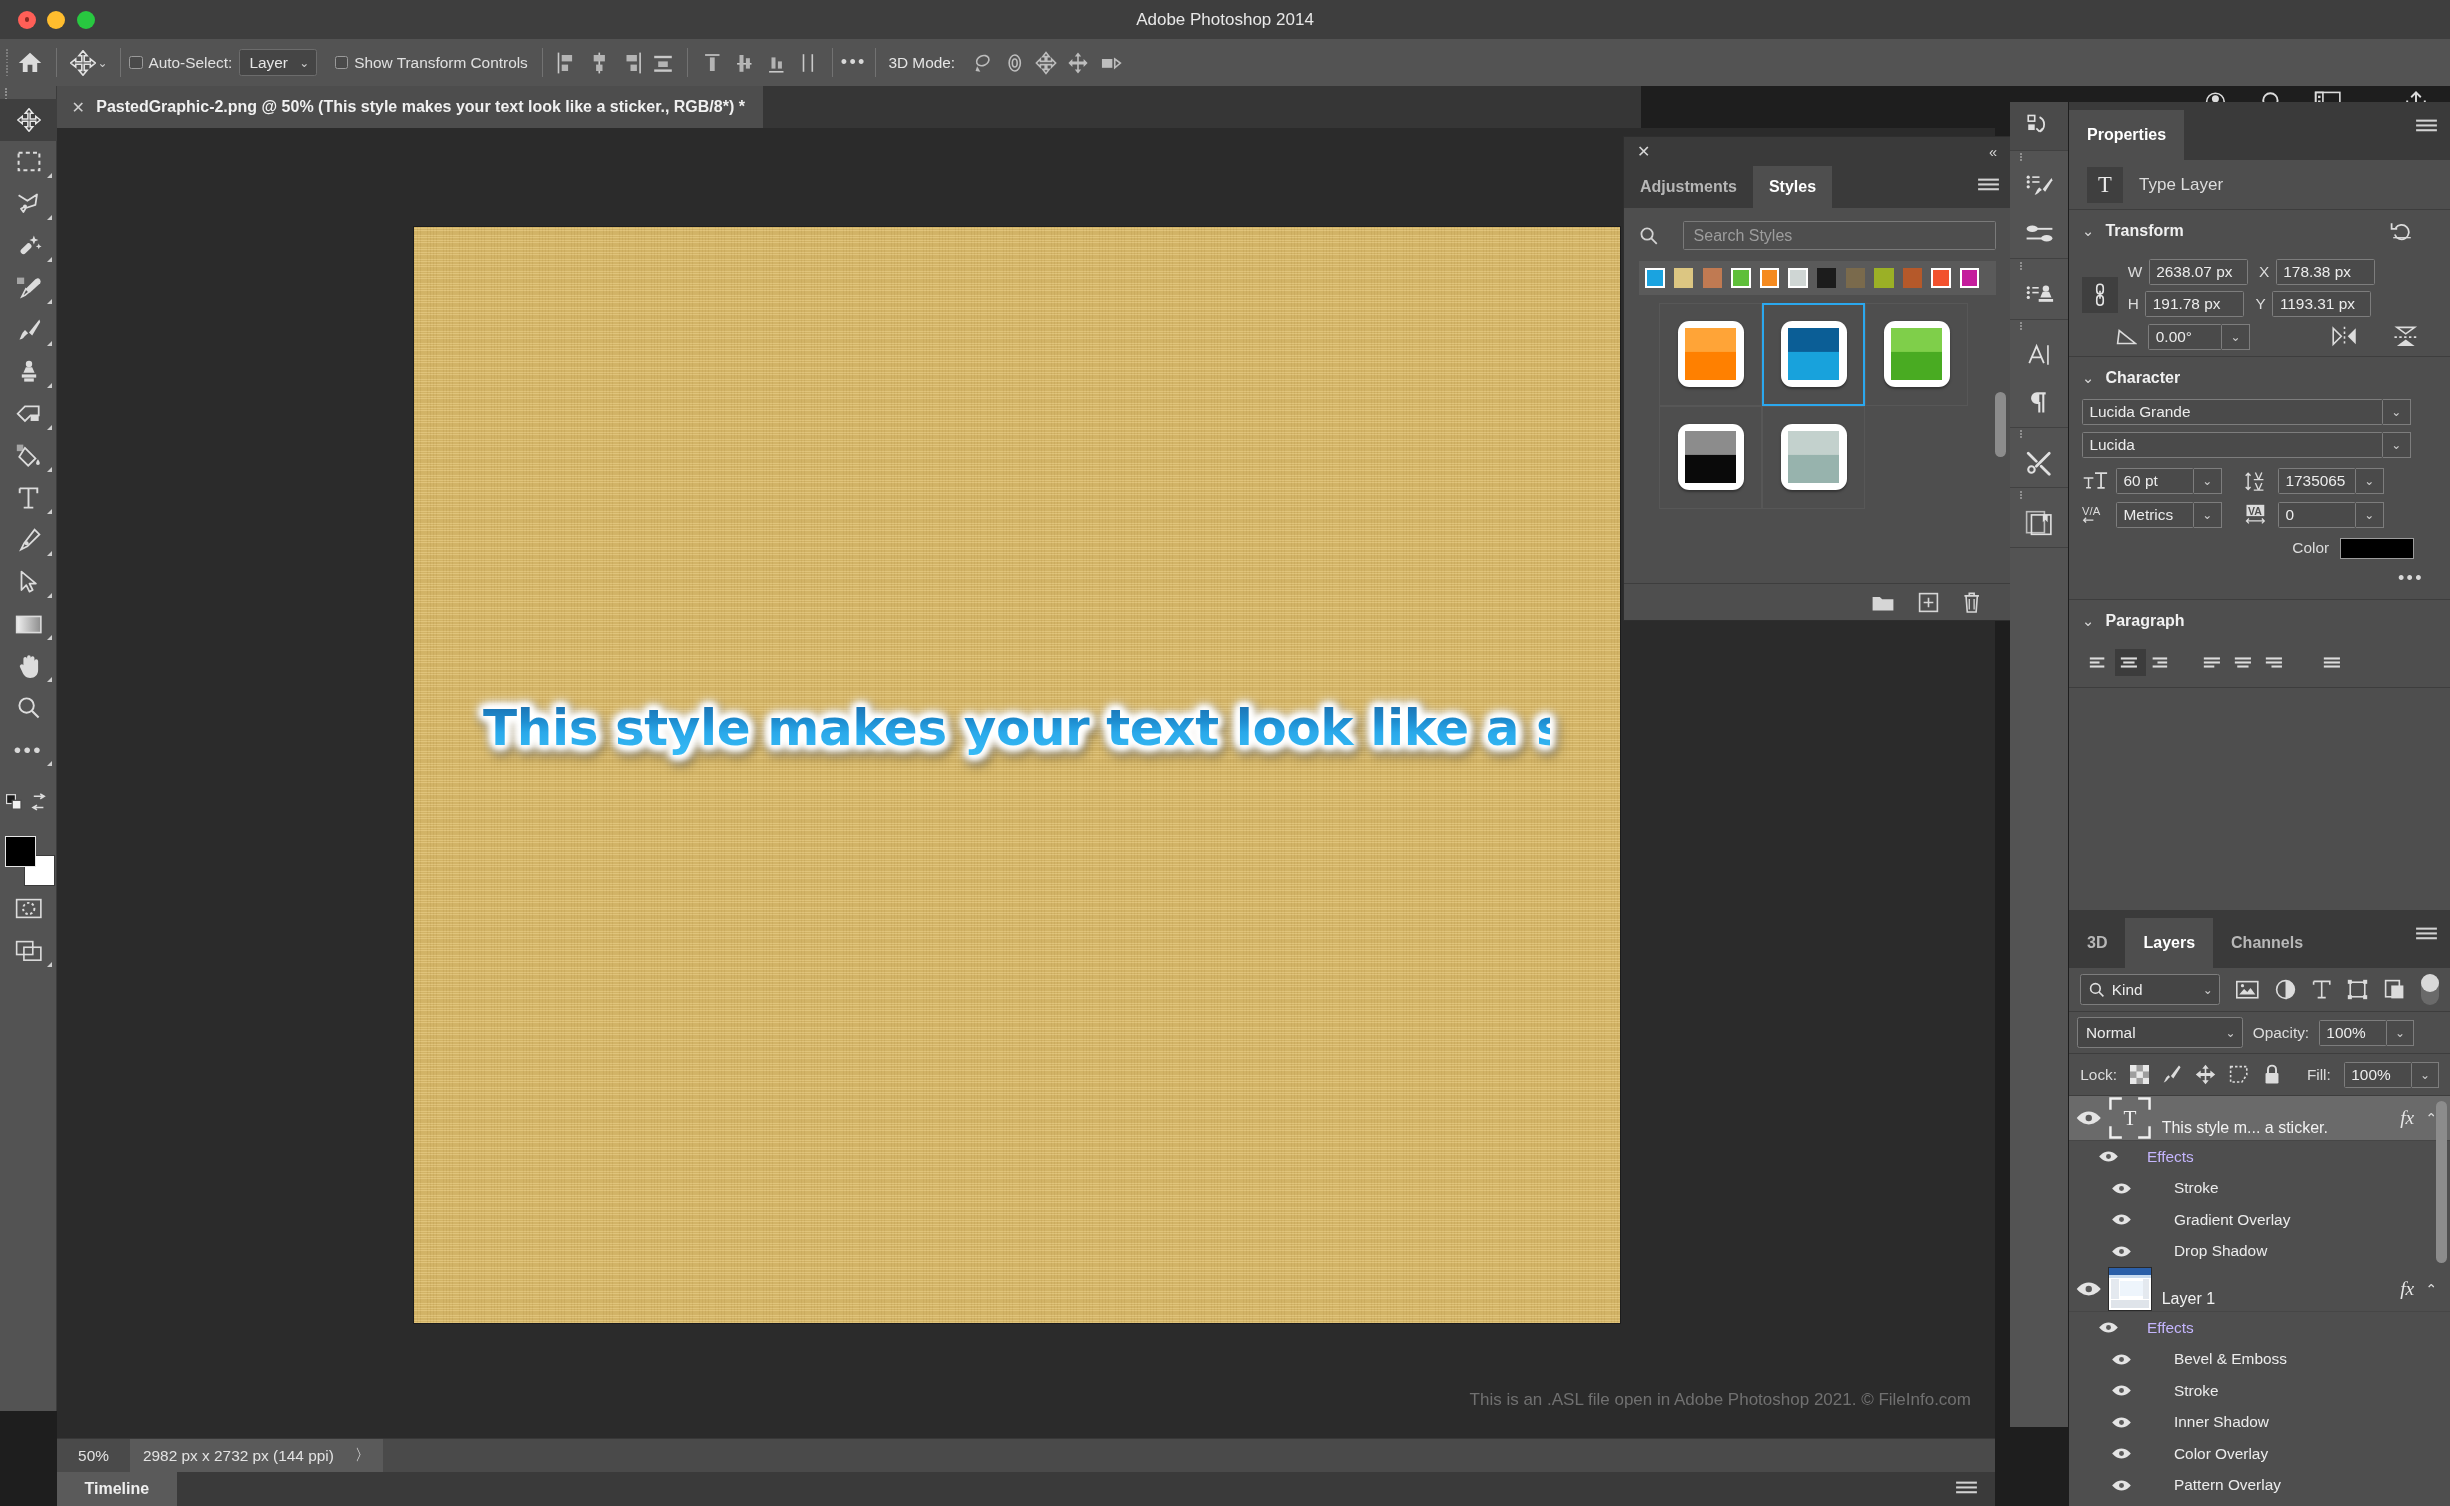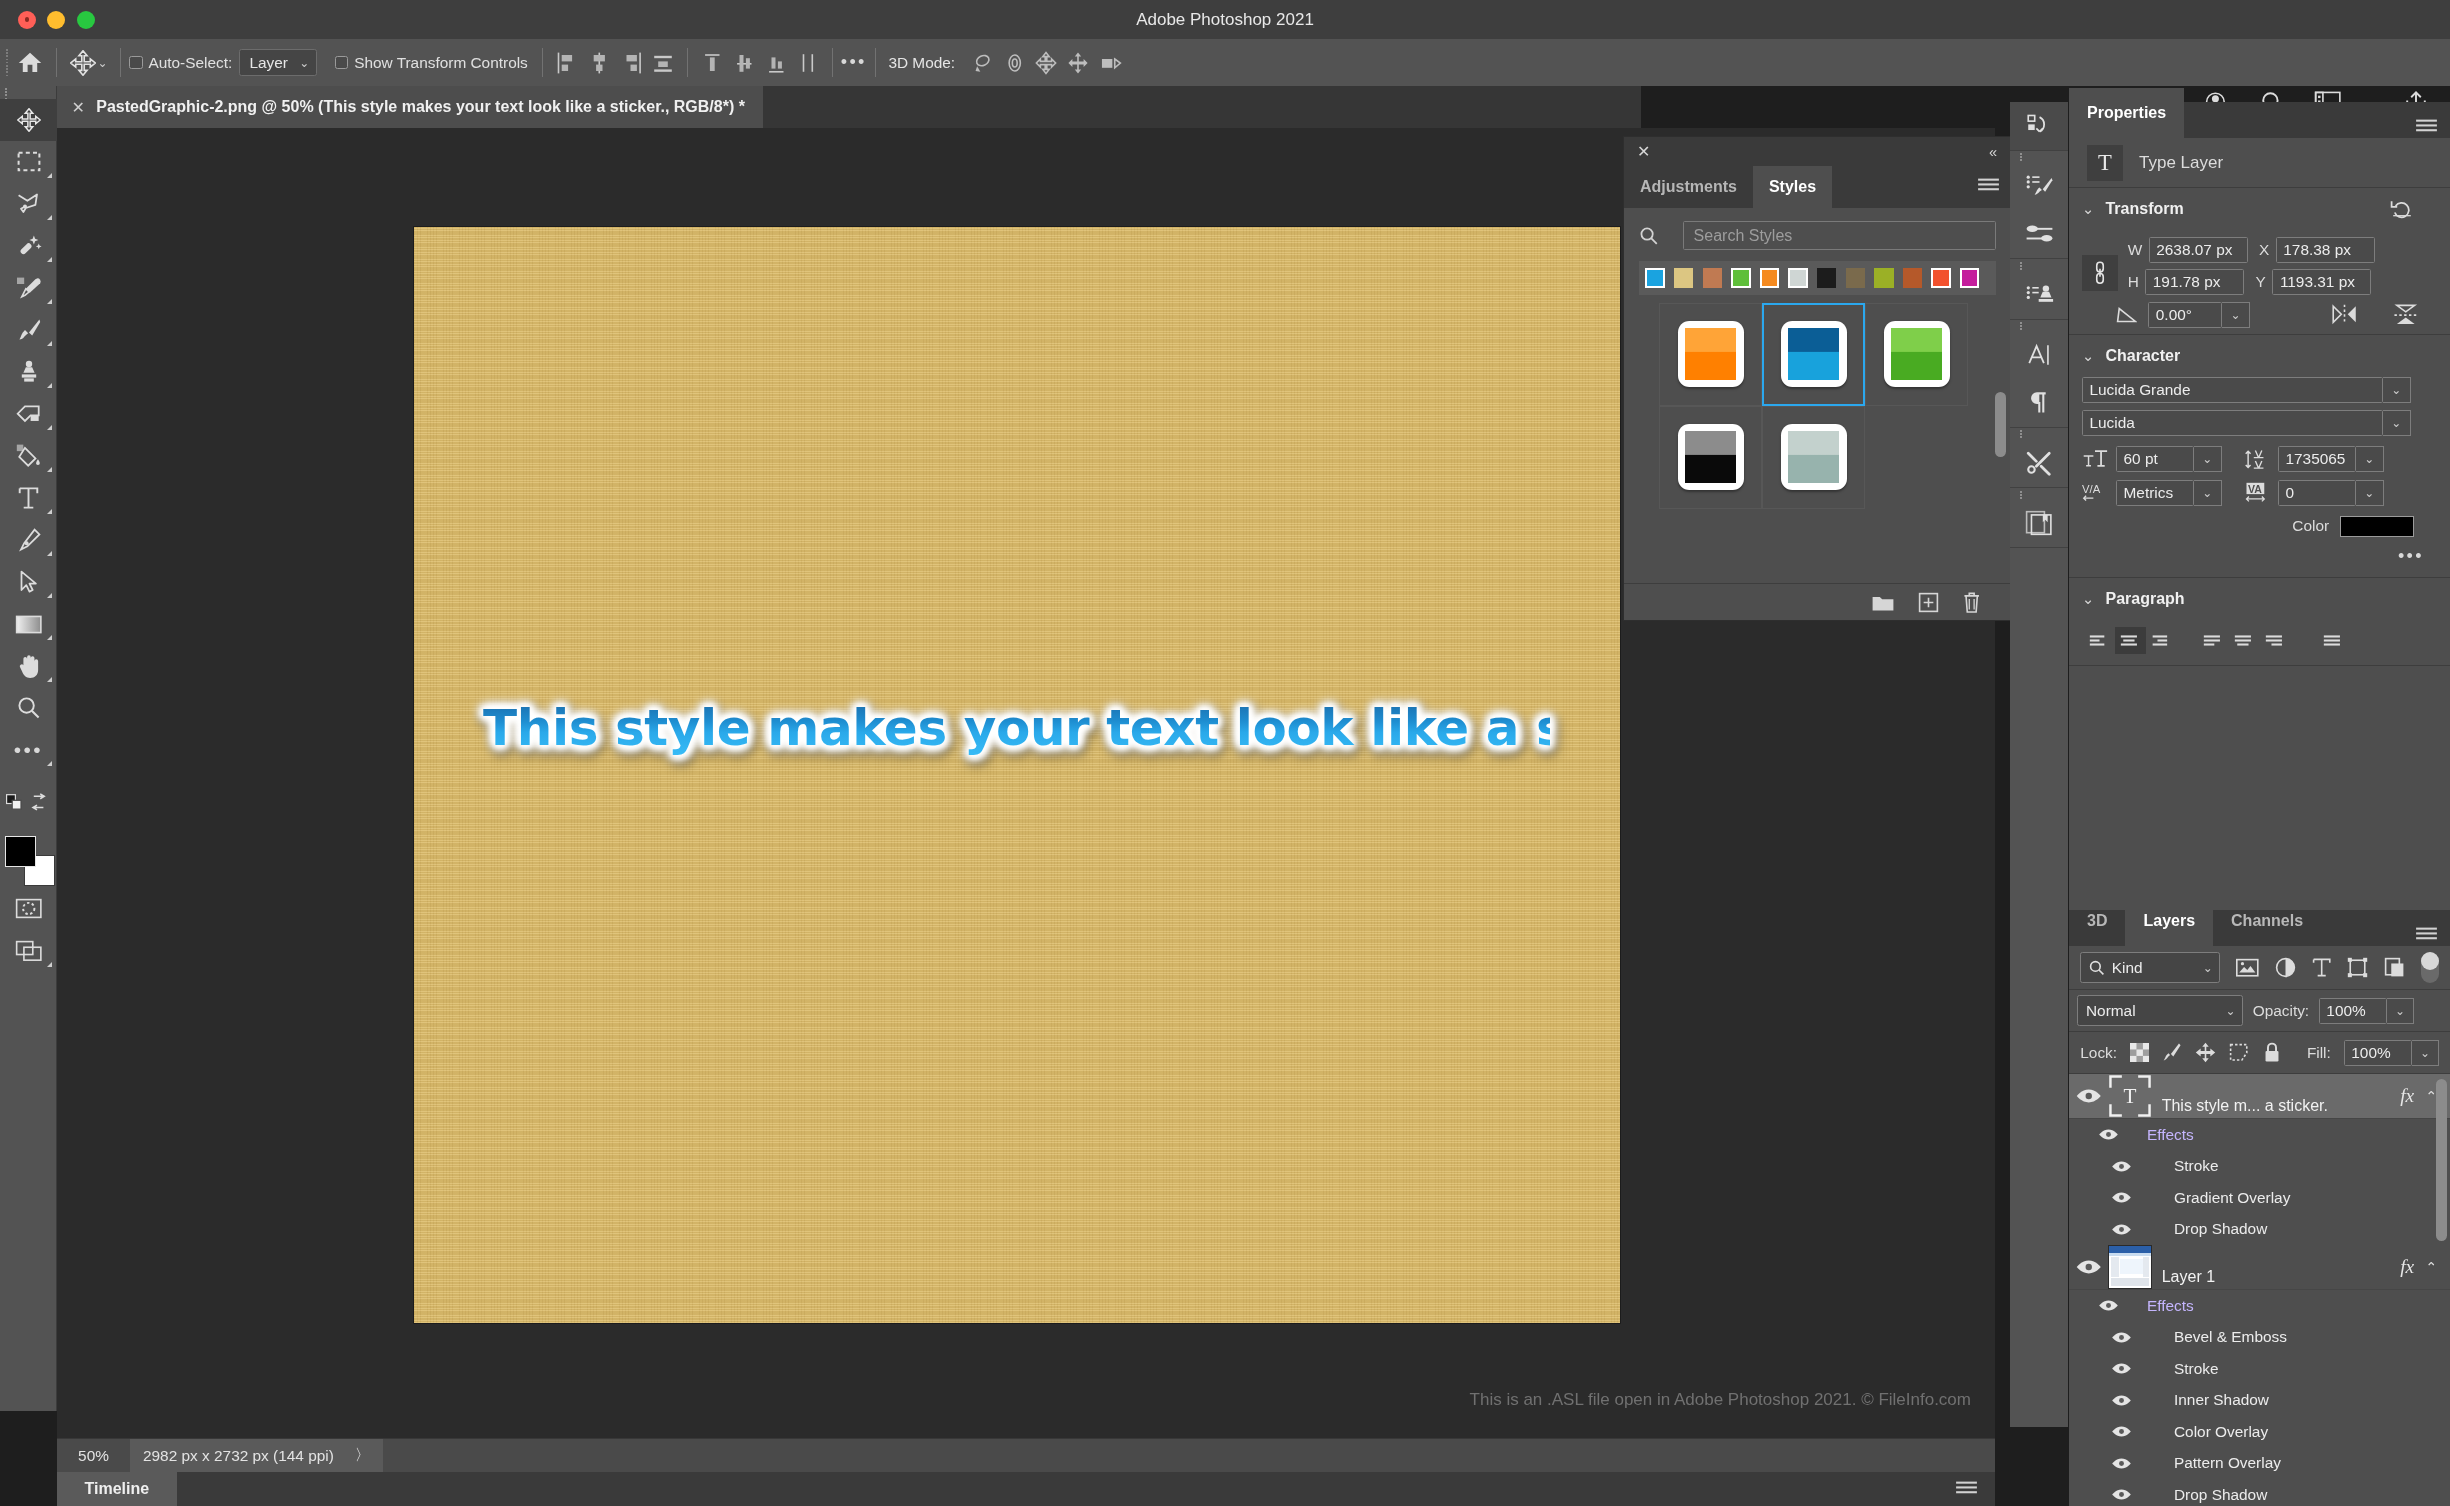--- a/index.html
+++ b/index.html
@@ -120,21 +120,21 @@
   
   .rail{ position:absolute; left:2010px; top:102px; width:58px; height:1325px; background:#535353; }
   .railgroup{ border-bottom:0.8px solid #414141; }
   .railgrip{ height:11.3px; background-image:repeating-linear-gradient(to bottom,#8f8f8f 0 1.6px,transparent 1.6px 3.2px);
     background-size:2.4px 100%; background-repeat:no-repeat; background-position:9.7px 2.4px; }
   .railbtn{ width:58px;height:48px; display:flex;align-items:center;justify-content:center; cursor:pointer;}
   .railbtn.sel{ background:#4a4a4a; }
 
   
   .dock{ position:absolute; left:2069px; top:102px; width:381px; height:1404px; background:#4e4e4e; }
-  .dockhdr{ height:36px; background:#3a3a3a; display:flex;align-items:flex-end; position:relative;}
+  .dockhdr{ height:58px; background:#3a3a3a; display:flex;align-items:flex-end; position:relative;}
   .dtab{ height:50px;padding:0 18px;display:flex;align-items:center;font-size:16px;font-weight:bold;color:#b8b8b8;}
   .dtab.active{ background:#4e4e4e; color:#fff; }
   .dham{ position:absolute; right:13px; top:16px; }
   .typerow{ height:50px; display:flex;align-items:center; gap:16px; padding-left:18px; border-bottom:0.8px solid #3d3d3d;}
   .typebox{ width:36px;height:36px;background:#3f3f3f;display:flex;align-items:center;justify-content:center;
     font-family:"Liberation Serif",serif; font-size:22.6px; color:#e8e8e8;}
   .sect{ padding:0 0 6.5px 0; border-bottom:0.8px solid #3d3d3d; }
   .secthdr{ height:42px; display:flex;align-items:center; gap:11.3px; padding-left:13px; position:relative;}
   .secttitle{ font-size:16px; font-weight:bold; color:#f0f0f0; }
   .field{ height:26px; background:#4a4a4a; border:0.8px solid #7d7d7d; border-radius:1.6px;
@@ -175,21 +175,21 @@
 <body>
 
 <div class="app">
 
   <div class="titlebar">
     <div class="traffic">
       <div class="tl red"></div>
       <div class="tl yellow"></div>
       <div class="tl green"></div>
     </div>
-    <div class="apptitle">Adobe Photoshop 2021</div>
+    <div class="apptitle">Adobe Photoshop 2014</div>
   </div>
 
   <div class="optbar">
     <div class="grip"></div>
     <div class="obtn">
       <svg width="24" height="22.6" viewBox="0 0 30 28">
           <path d="M15 2 L29 15 H24 V26 H18 V17 H12 V26 H6 V15 H1 Z" fill="#dcdcdc"></path>
         </svg>
     </div>
     <div class="odiv"></div>

